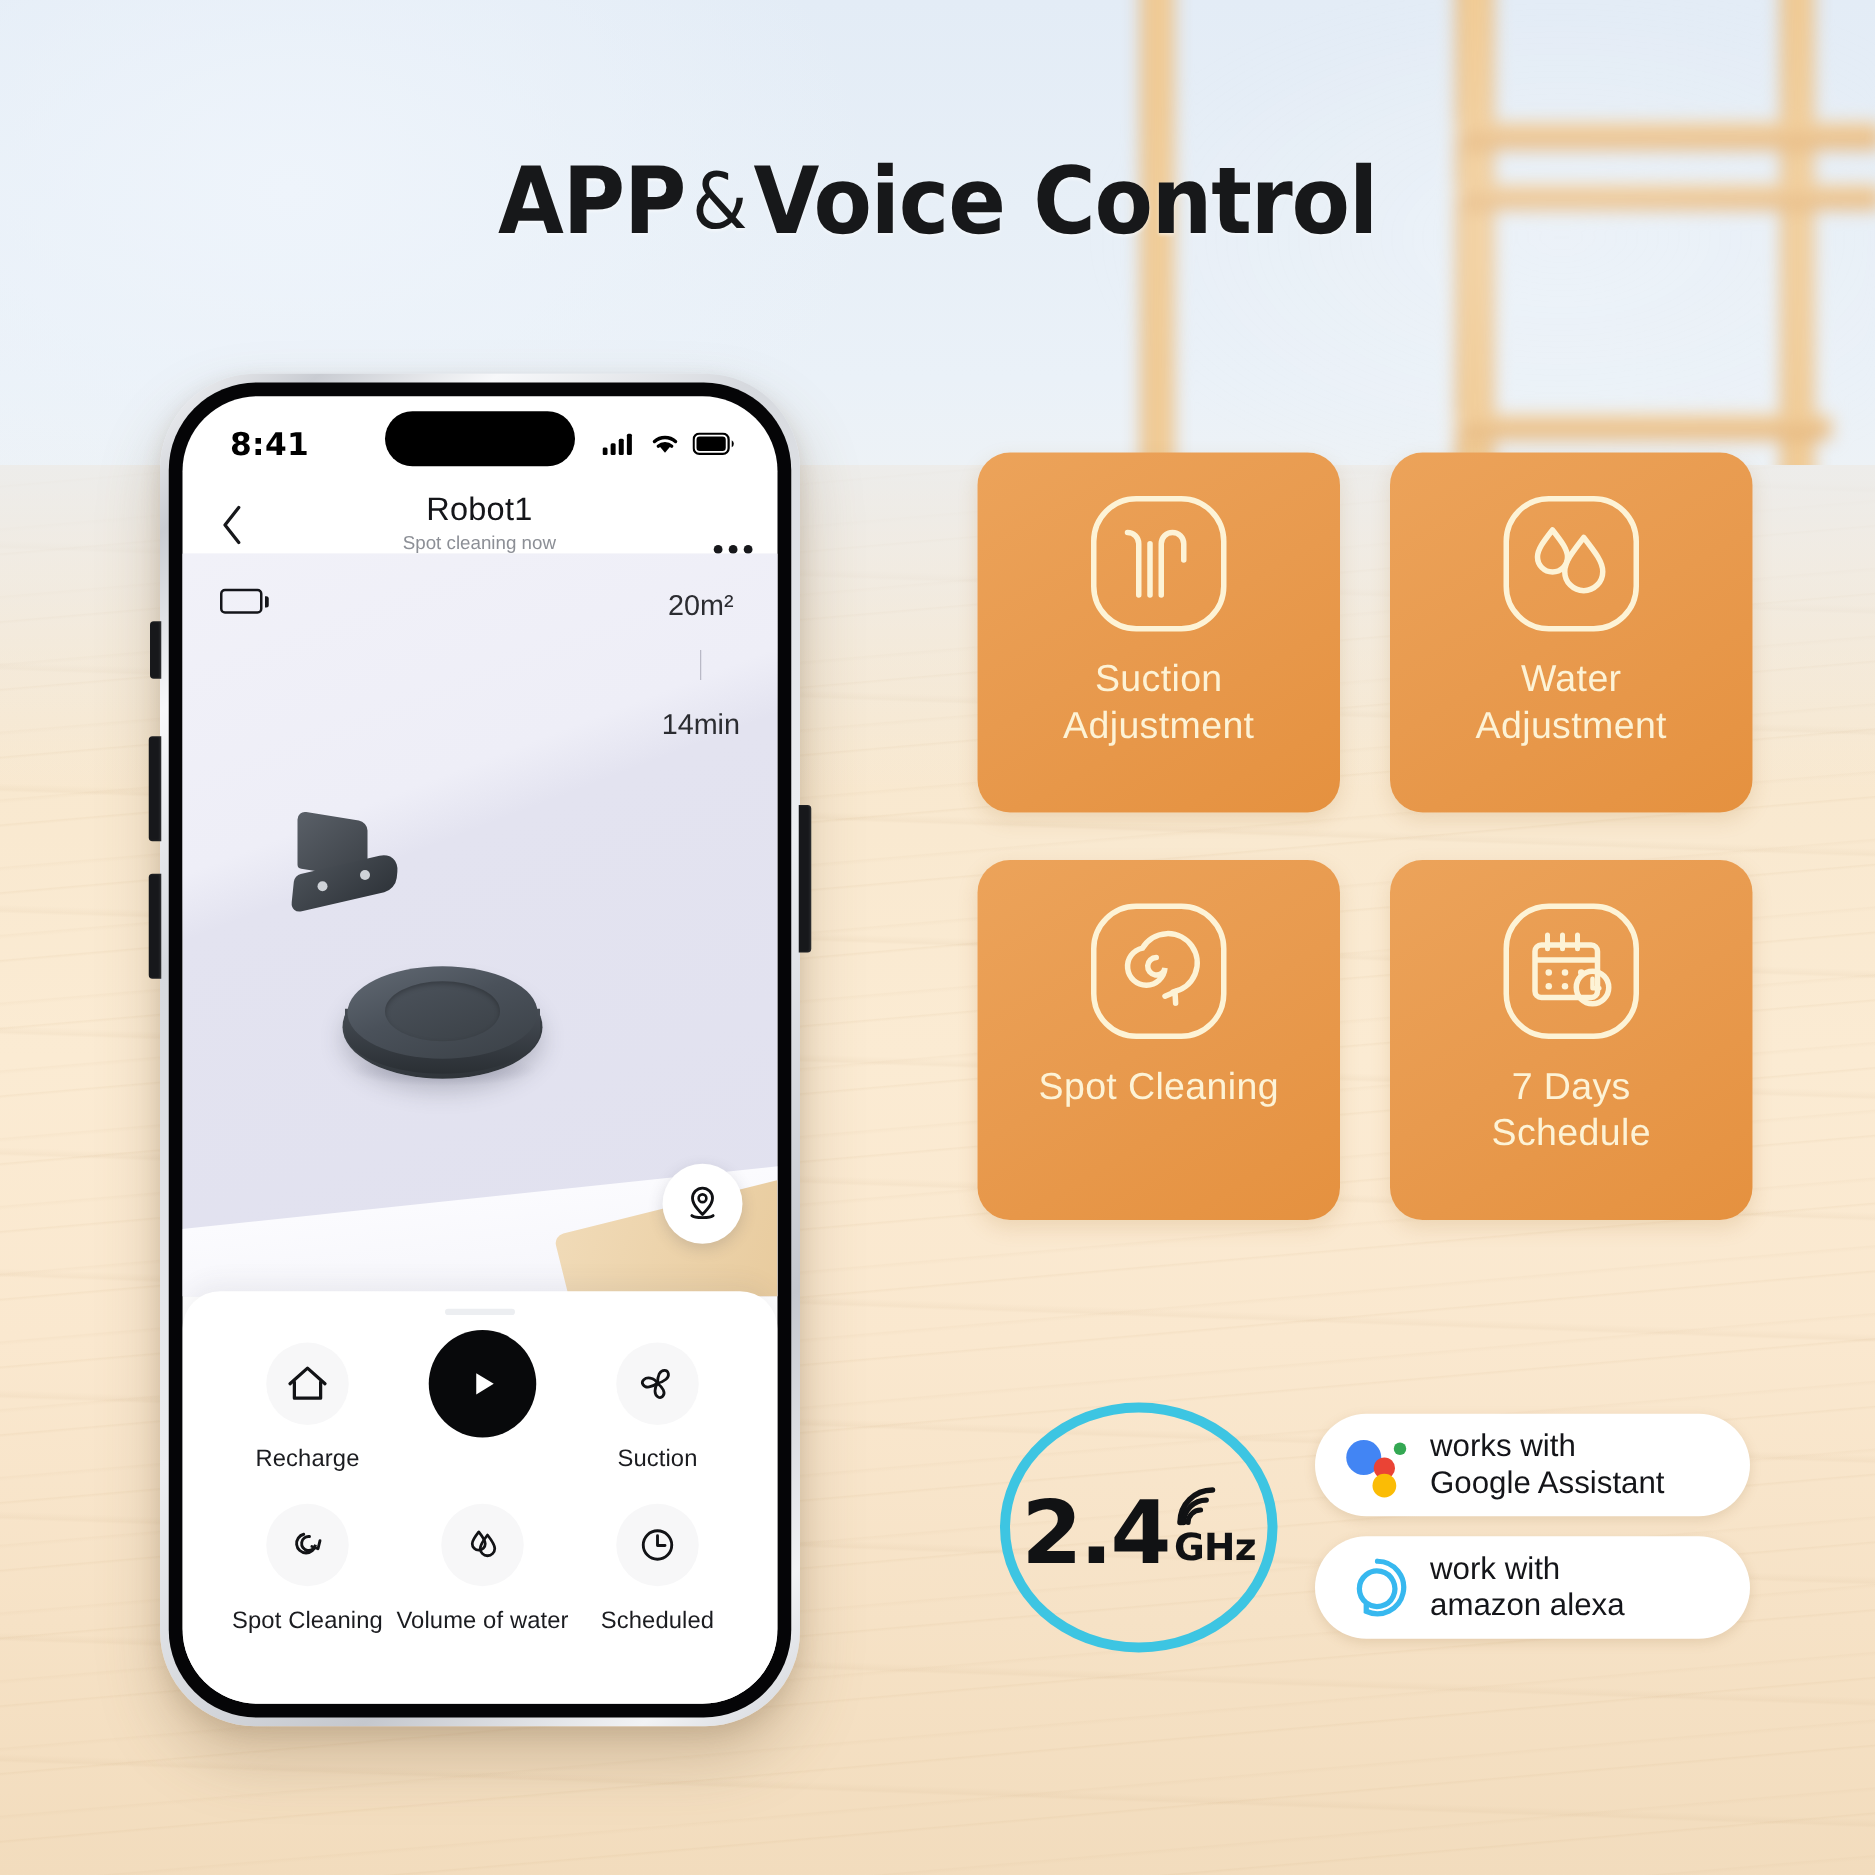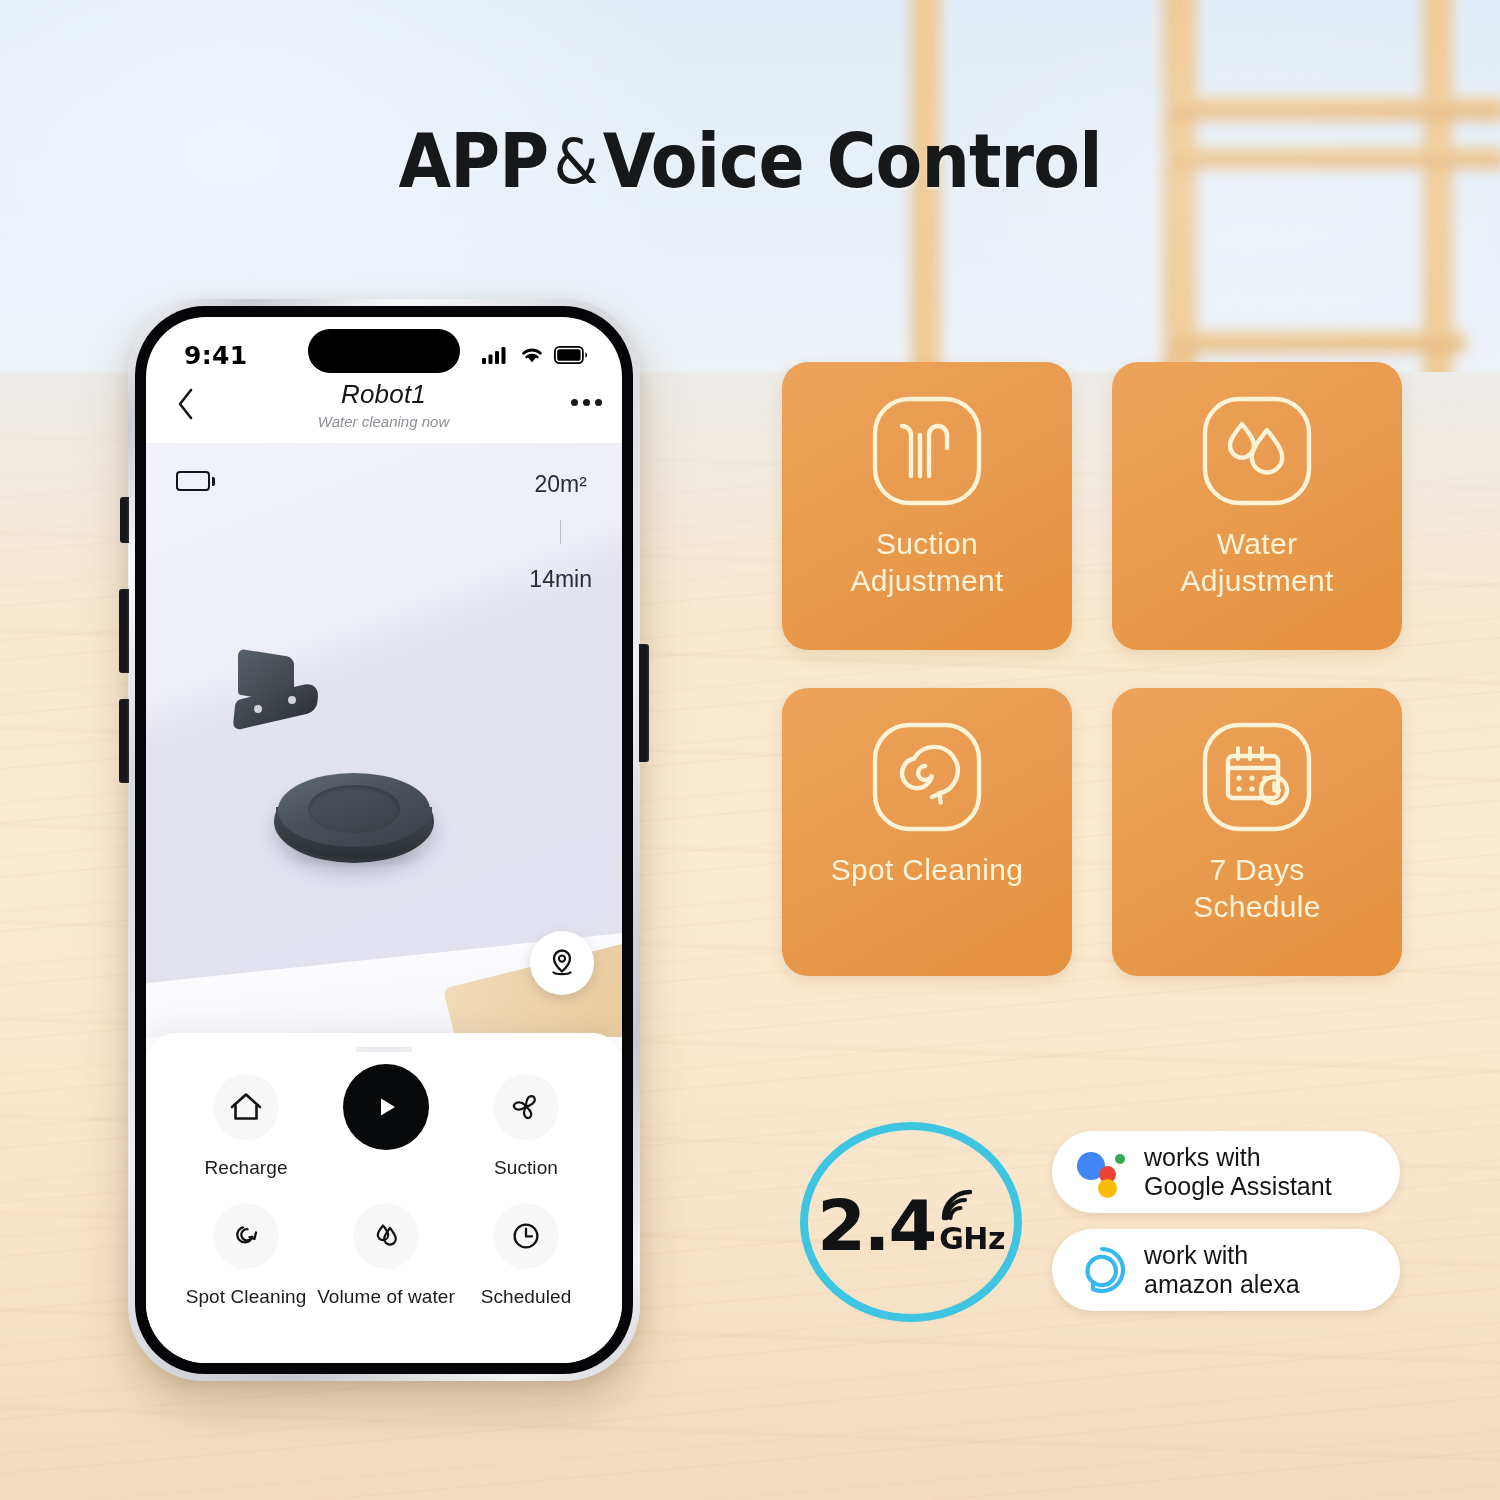--- a/index.html
+++ b/index.html
@@ -110,23 +110,22 @@
   .sb-time { font-size: 25px; font-weight: 700; color: #000; letter-spacing: .3px; font-family: "DejaVu Sans", sans-serif; }
   .sb-right { display: flex; align-items: center; gap: 9px; }
   .dyn-island {
     position: absolute; left: 50%; top: 12px; transform: translateX(-50%);
     width: 152px; height: 44px; background: #000; border-radius: 24px;
   }
 
   
   .navbar {
     position: relative; height: 64px;
-    display: flex; align-items: flex-start; justify-content: space-between;
+    display: flex; align-items: flex-end; justify-content: space-between;
     padding: 2px 20px 0 30px;
-    font-style: italic;
   }
   .nav-title-wrap { text-align: center; flex: 1; margin-top: -2px; }
   .nav-title { font-size: 26px; color: #15161a; font-weight: 400; letter-spacing: .2px; }
   .nav-sub { font-size: 15px; color: #8c8f96; margin-top: 3px; }
   .nav-back { font-size: 30px; color: #1a1b1f; line-height: 1; margin-top: 6px; }
   .nav-dots { display: flex; gap: 5px; margin-top: 18px; }
   .nav-dots i { width: 7px; height: 7px; border-radius: 50%; background: #17181b; display: block; }
 
   
   .map {
@@ -321,21 +320,21 @@
 <div class="phone">
   <span class="side-btn sb-silent"></span>
   <span class="side-btn sb-vol1"></span>
   <span class="side-btn sb-vol2"></span>
   <span class="side-btn sb-power"></span>
 
   <div class="phone-black">
     <div class="screen">
 
       <div class="statusbar">
-        <div class="sb-time">9:41</div>
+        <div class="sb-time">8:41</div>
         <div class="dyn-island"></div>
         <div class="sb-right">
           <svg width="28" height="20" viewBox="0 0 28 20">
             <rect x="0" y="13" width="4" height="6" rx="1.2" fill="#000"></rect>
             <rect x="6.5" y="9.5" width="4" height="9.5" rx="1.2" fill="#000"></rect>
             <rect x="13" y="6" width="4" height="13" rx="1.2" fill="#000"></rect>
             <rect x="19.5" y="2" width="4" height="17" rx="1.2" fill="#000"></rect>
           </svg>
           <svg width="26" height="20" viewBox="0 0 26 20">
             <path d="M13 17.2 L8.6 11.9 a6.9 6.9 0 0 1 8.8 0 Z" fill="#000"></path>
@@ -351,21 +350,21 @@
       </div>
 
       <div class="navbar">
         <div class="nav-back">
           <svg width="20" height="34" viewBox="0 0 20 34">
             <path d="M15 3 L4 17 L15 31" stroke="#17181b" stroke-width="2.6" fill="none" stroke-linecap="round" stroke-linejoin="round"></path>
           </svg>
         </div>
         <div class="nav-title-wrap">
           <div class="nav-title">Robot1</div>
-          <div class="nav-sub">Water cleaning now</div>
+          <div class="nav-sub">Spot cleaning now</div>
         </div>
         <div class="nav-dots">
           <i></i>
             <i></i>
             <i></i>
         </div>
       </div>
 
       <div class="map">
         <div class="map-light"></div>

